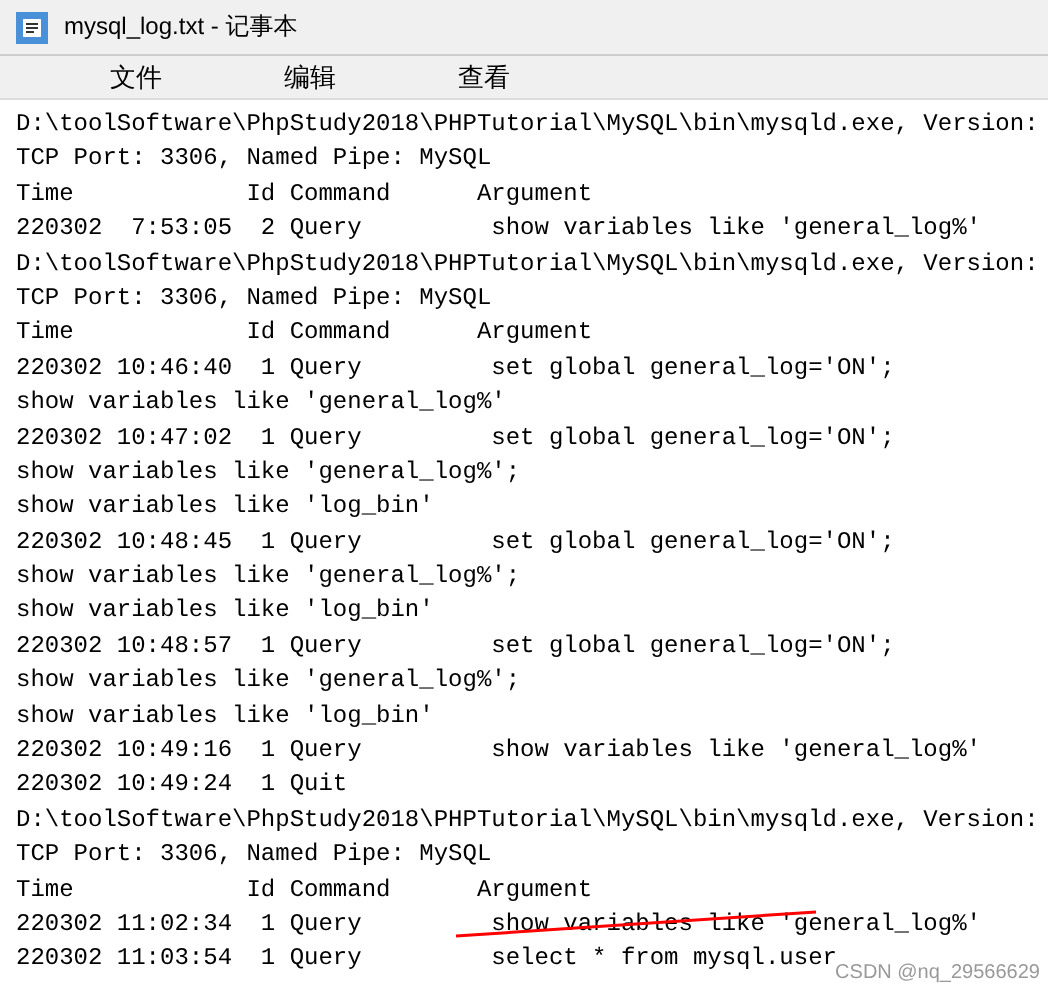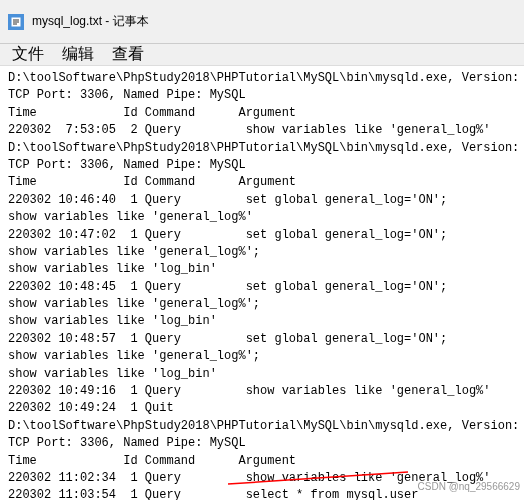--- a/index.html
+++ b/index.html
@@ -7,21 +7,21 @@
       width: 524px;
       height: 500px;
       background: #ffffff;
       font-family: 'Courier New', Courier, monospace;
       font-size: 12px;
       overflow: hidden;
     }
 
     .title-bar {
       background: #f0f0f0;
-      height: 44px;
+      height: 28px;
       display: flex;
       align-items: center;
       padding: 0 8px;
       border-bottom: 1px solid #ccc;
       gap: 8px;
     }
 
     .title-bar-icon {
       width: 16px;
       height: 16px;
@@ -44,23 +44,24 @@
       display: flex;
       align-items: center;
       padding: 0 4px;
       border-bottom: 1px solid #ddd;
       gap: 2px;
     }
 
     .menu-item {
       padding: 2px 8px;
       font-family: 'Microsoft YaHei', Arial, sans-serif;
-      font-size: 16px;
+      font-size: 13px;
       color: #000;
       cursor: pointer;
+      margin-left: 43px;
     }
 
     .content-area {
       background: #ffffff;
       padding: 4px 8px;
       height: calc(500px - 50px);
       overflow: hidden;
       line-height: 1.45;
     }
 

